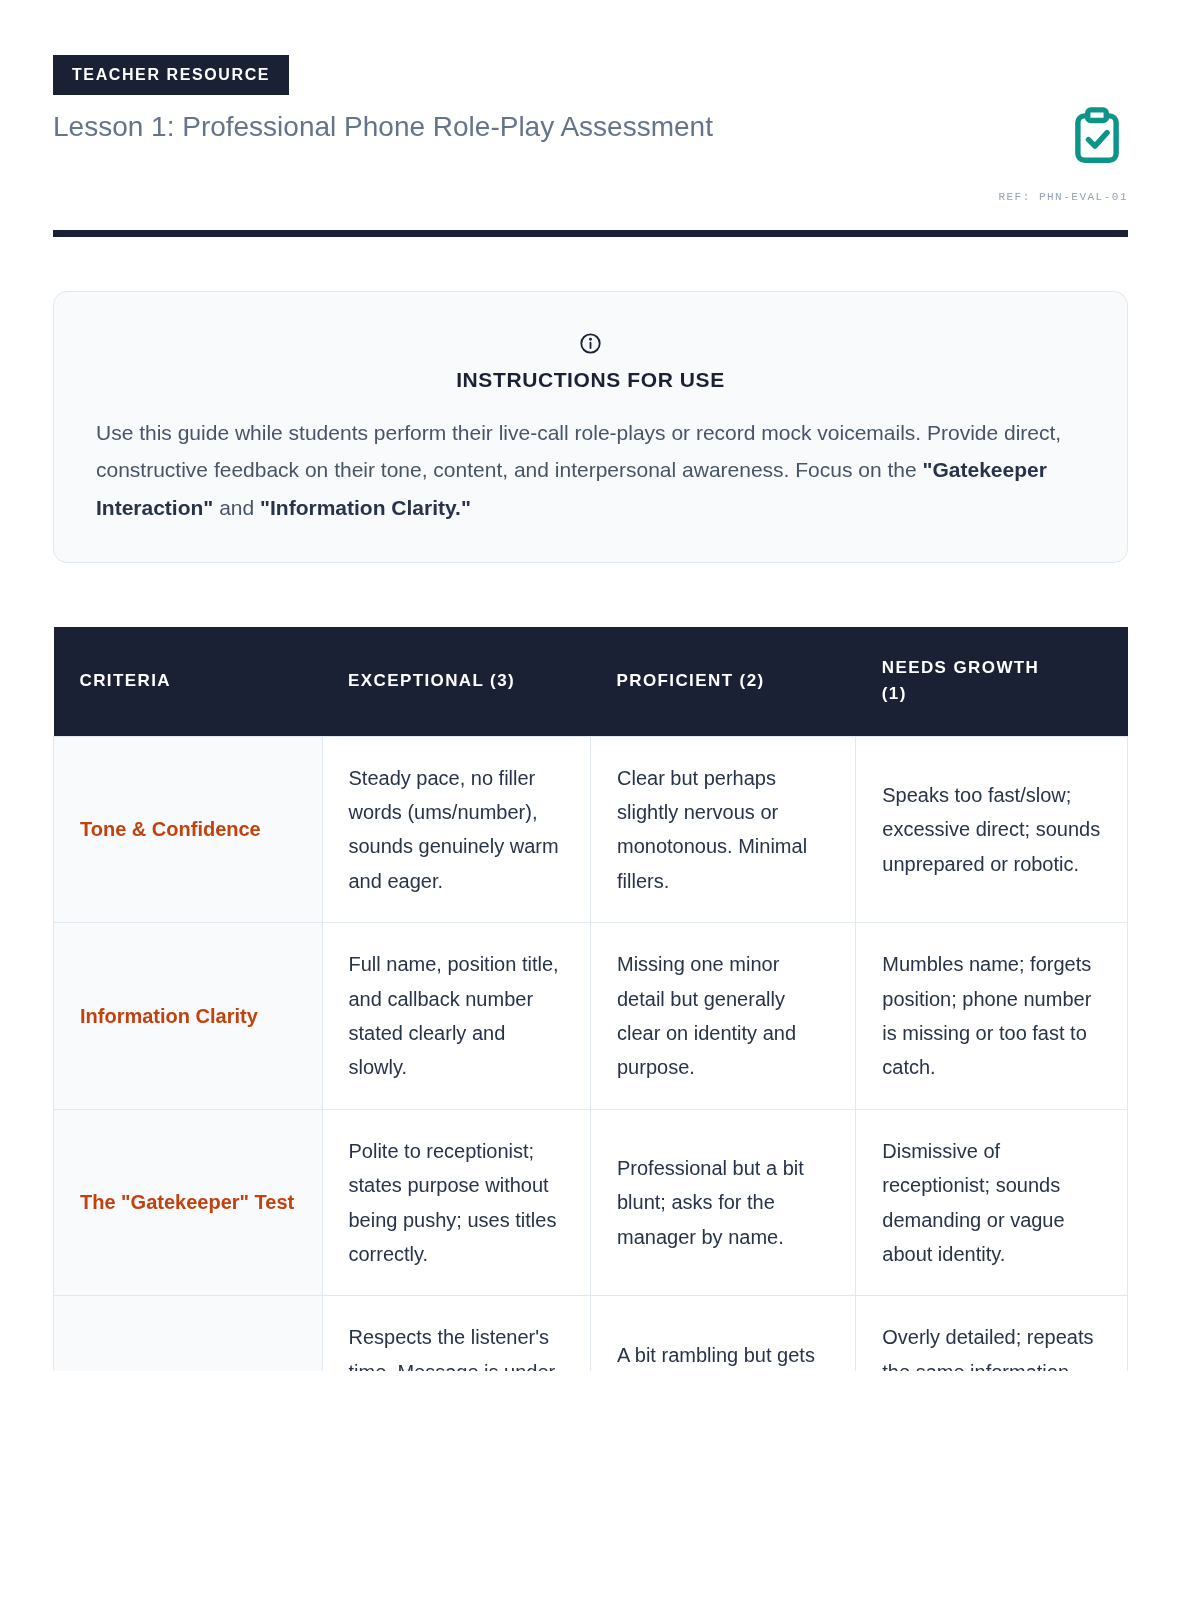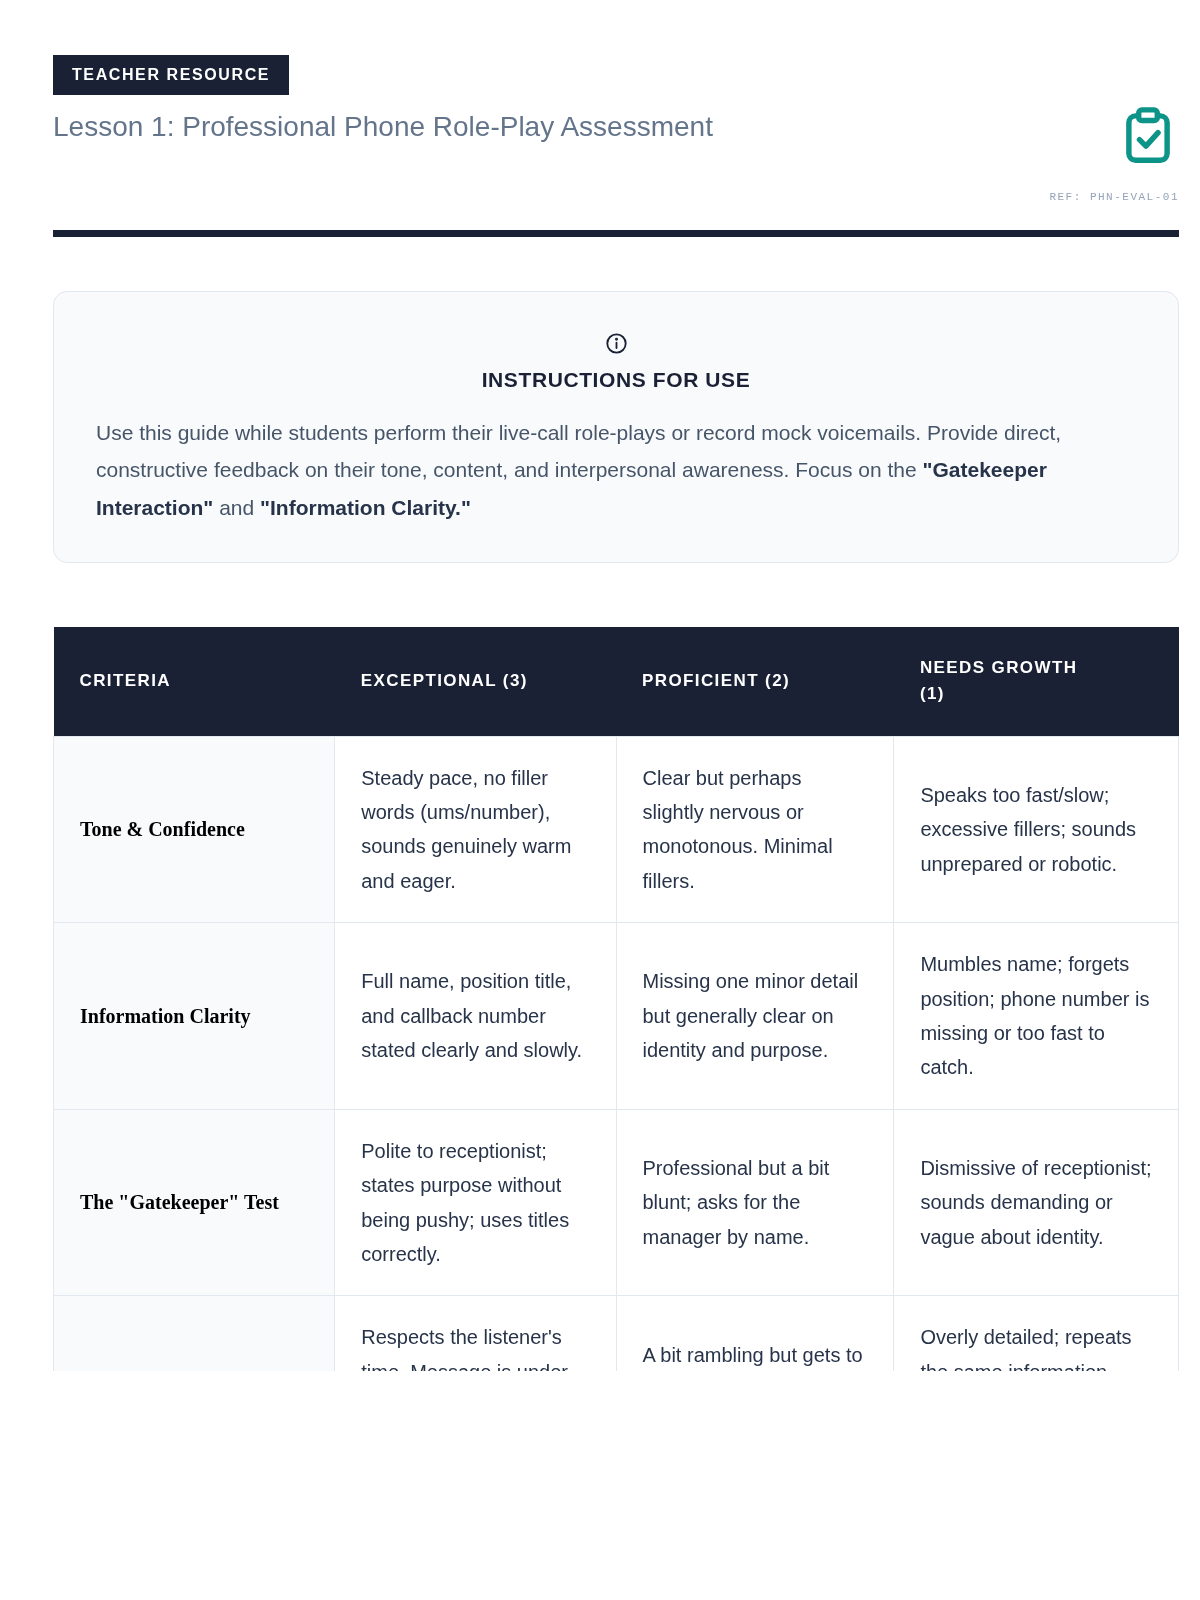--- a/index.html
+++ b/index.html
@@ -3,21 +3,21 @@
 <meta charset="utf-8">
 <style>
   * { box-sizing: border-box; }
   html, body { margin: 0; padding: 0; background: #ffffff; }
   body { font-family: "Liberation Sans", sans-serif; color: #1e293b; }
 
   .page {
     position: relative;
     width: 1200px;
     height: 1371px;
-    padding: 55px 21px 0 53px;
+    padding: 55px 72px 0 53px;
     overflow: hidden;
     background: #ffffff;
   }
 
   
   .header-row { display: flex; justify-content: space-between; align-items: flex-start; }
   .header-left { flex: 1 1 auto; }
   .badge {
     display: inline-block;
     background: #1a2134;
@@ -112,22 +112,21 @@
     border: 1px solid #e2e8f0;
     padding: 24px 26px;
     font-size: 20px;
     line-height: 1.72;
     text-align: left;
     vertical-align: middle;
   }
   .rubric tbody th {
     background: #f8fafc;
     font-weight: 700;
-    color: #000000;
-    font-family: Liberation Serif, serif;
+    color: #c2410c;
   }
   .rubric tbody td { color: #273349; background: #ffffff; }
 </style>
 </head>
 <body>
 
 <div class="page">
 
   <div class="header-row">
     <div class="header-left">
@@ -175,21 +174,21 @@
         <th scope="col"><span class="th-inner">EXCEPTIONAL (3)</span></th>
         <th scope="col"><span class="th-inner">PROFICIENT (2)</span></th>
         <th scope="col"><span class="th-inner">NEEDS GROWTH (1)</span></th>
       </tr>
     </thead>
     <tbody>
       <tr>
         <th scope="row">Tone &amp; Confidence</th>
         <td>Steady pace, no filler words (ums/number), sounds genuinely warm and eager.</td>
         <td>Clear but perhaps slightly nervous or monotonous. Minimal fillers.</td>
-        <td>Speaks too fast/slow; excessive fillers; sounds unprepared or robotic.</td>
+        <td>Speaks too fast/slow; excessive direct; sounds unprepared or robotic.</td>
       </tr>
       <tr>
         <th scope="row">Information Clarity</th>
         <td>Full name, position title, and callback number stated clearly and slowly.</td>
         <td>Missing one minor detail but generally clear on identity and purpose.</td>
         <td>Mumbles name; forgets position; phone number is missing or too fast to catch.</td>
       </tr>
       <tr>
         <th scope="row">The "Gatekeeper" Test</th>
         <td>Polite to receptionist; states purpose without being pushy; uses titles correctly.</td>

